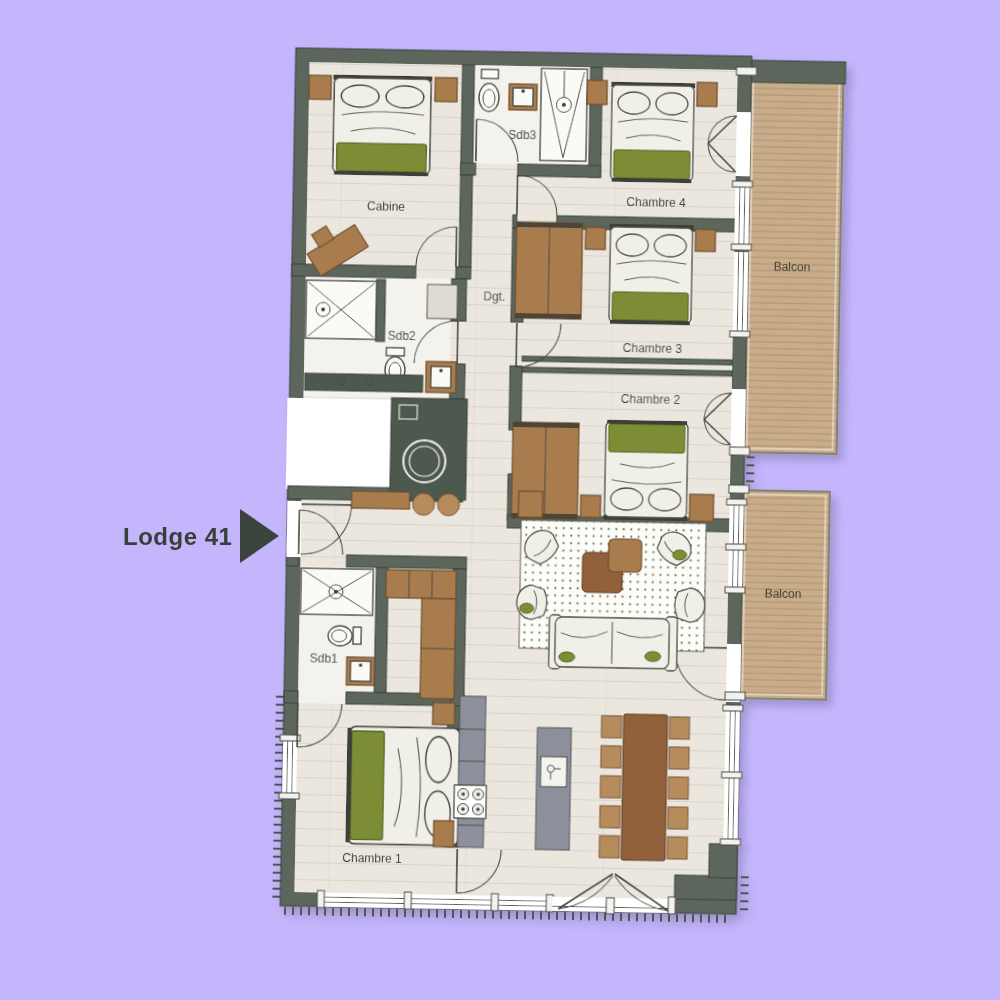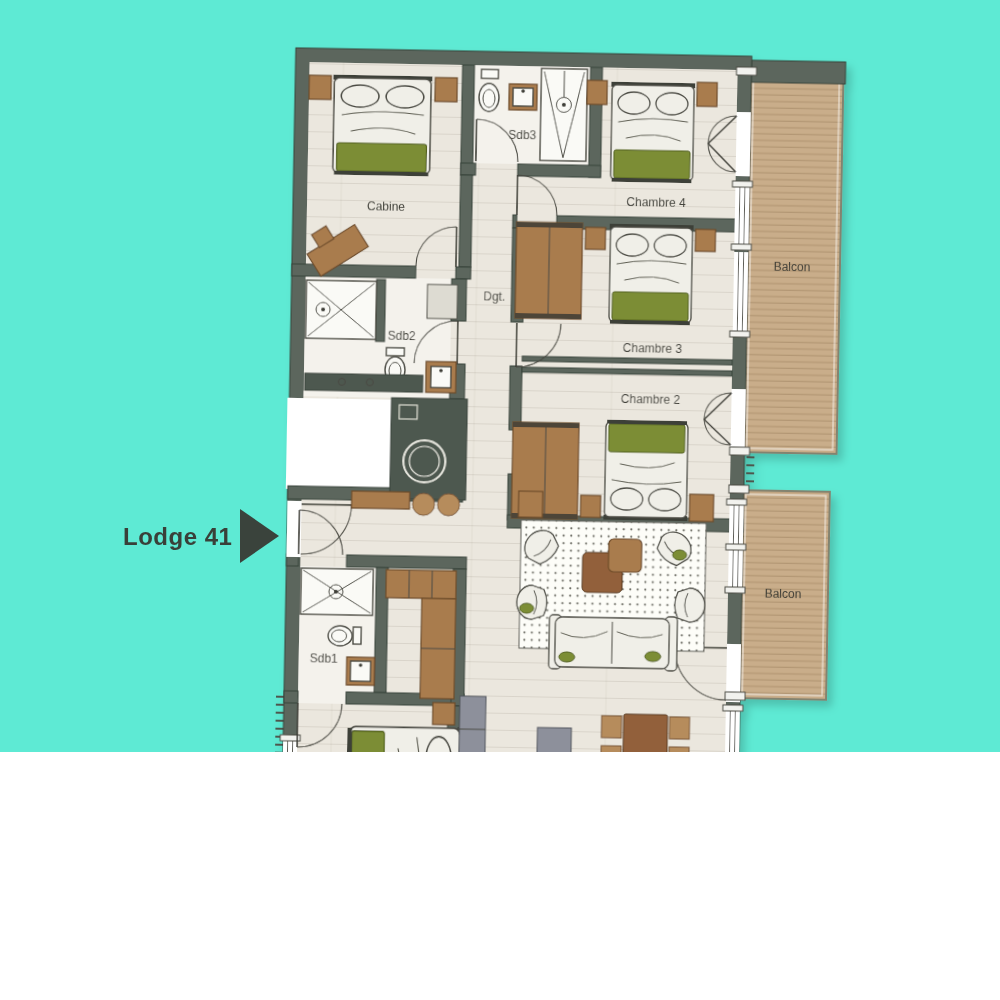--- a/index.html
+++ b/index.html
@@ -1,16 +1,16 @@
 <!DOCTYPE html>
 <html style="--c-wall: #5b665d; --c-floor: #ebe7de; --c-bath-floor: #f4f2ec; --c-deck: #c9ad8a; --c-furniture-brown: #a97c4e; --c-accent-green: #7c8d35; --c-kitchen-gray: #8d909b; --c-table-brown: #92613a; --c-text: #3c3c35; --c-title-text: #394039;"><head>
 <meta charset="utf-8">
 <style>
   html,body{margin:0;padding:0;background:#ffffff;}
-  #stage{position:relative;width:1000px;height:752px;background:#5eead4;overflow:hidden;
+  #stage{position:relative;width:1000px;height:1000px;background:#c4b5fd;overflow:hidden;
          font-family:"Liberation Sans",sans-serif;}
   svg{display:block;}
   .wall{fill:var(--c-wall,#5b665d);stroke:#39433b;stroke-width:1;}
   .walldk{fill:#4e584f;stroke:#39433b;stroke-width:1;}
   .floorfill{fill:var(--c-floor,#ebe7de);}
   .bath{fill:var(--c-bath-floor,#f4f2ec);}
   .deckfill{fill:var(--c-deck,#c9ad8a);}
   .brown{fill:var(--c-furniture-brown,#a97c4e);stroke:#6e4c2a;stroke-width:1.2;}
   .green{fill:var(--c-accent-green,#7c8d35);stroke:#55631f;stroke-width:1;}
   .whitefurn{fill:#f0efe8;stroke:#4a4a42;stroke-width:1.3;}

